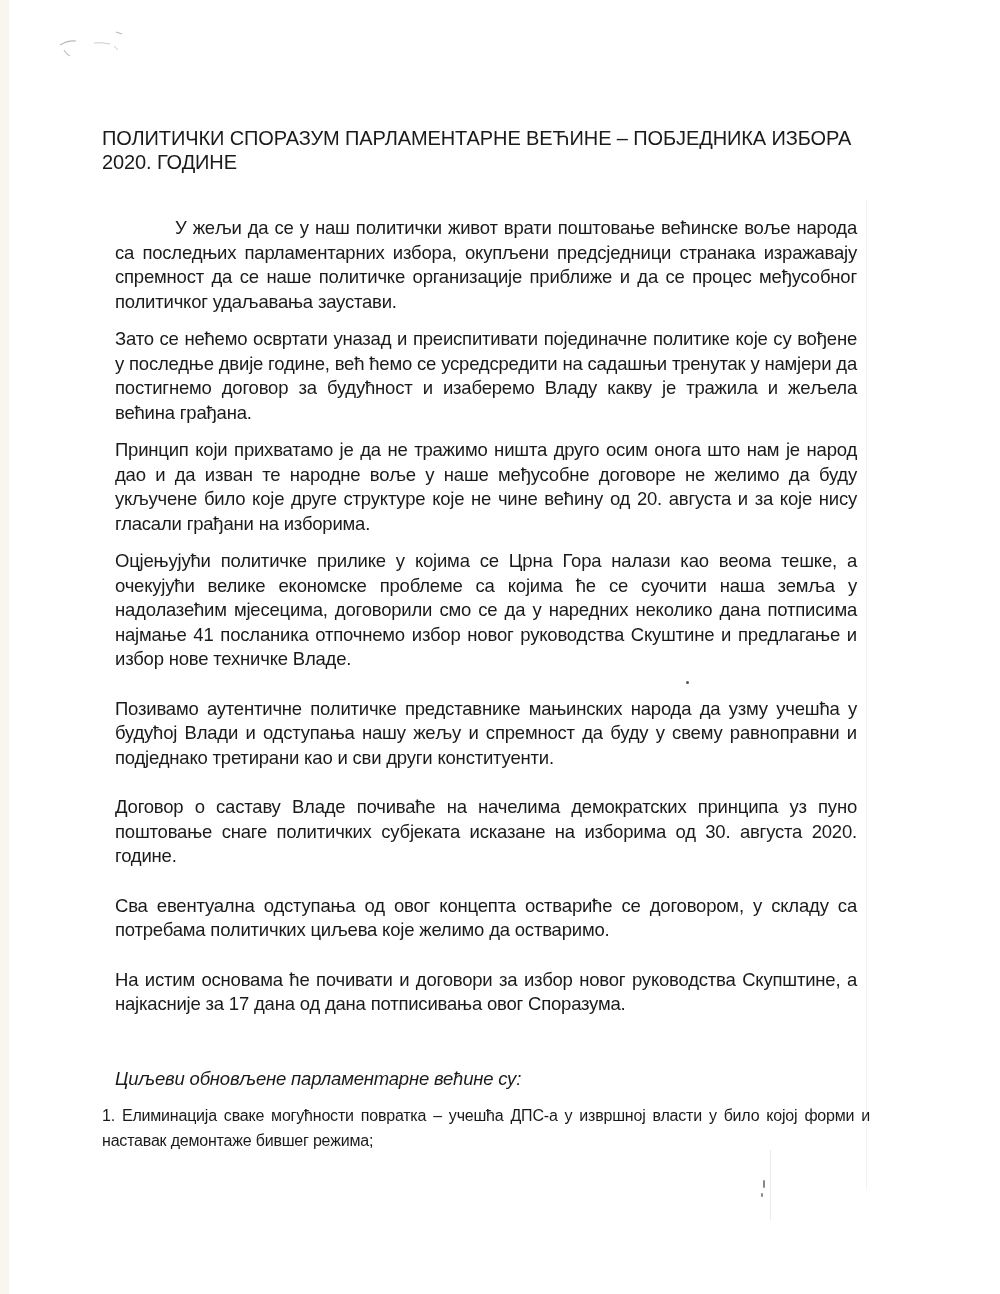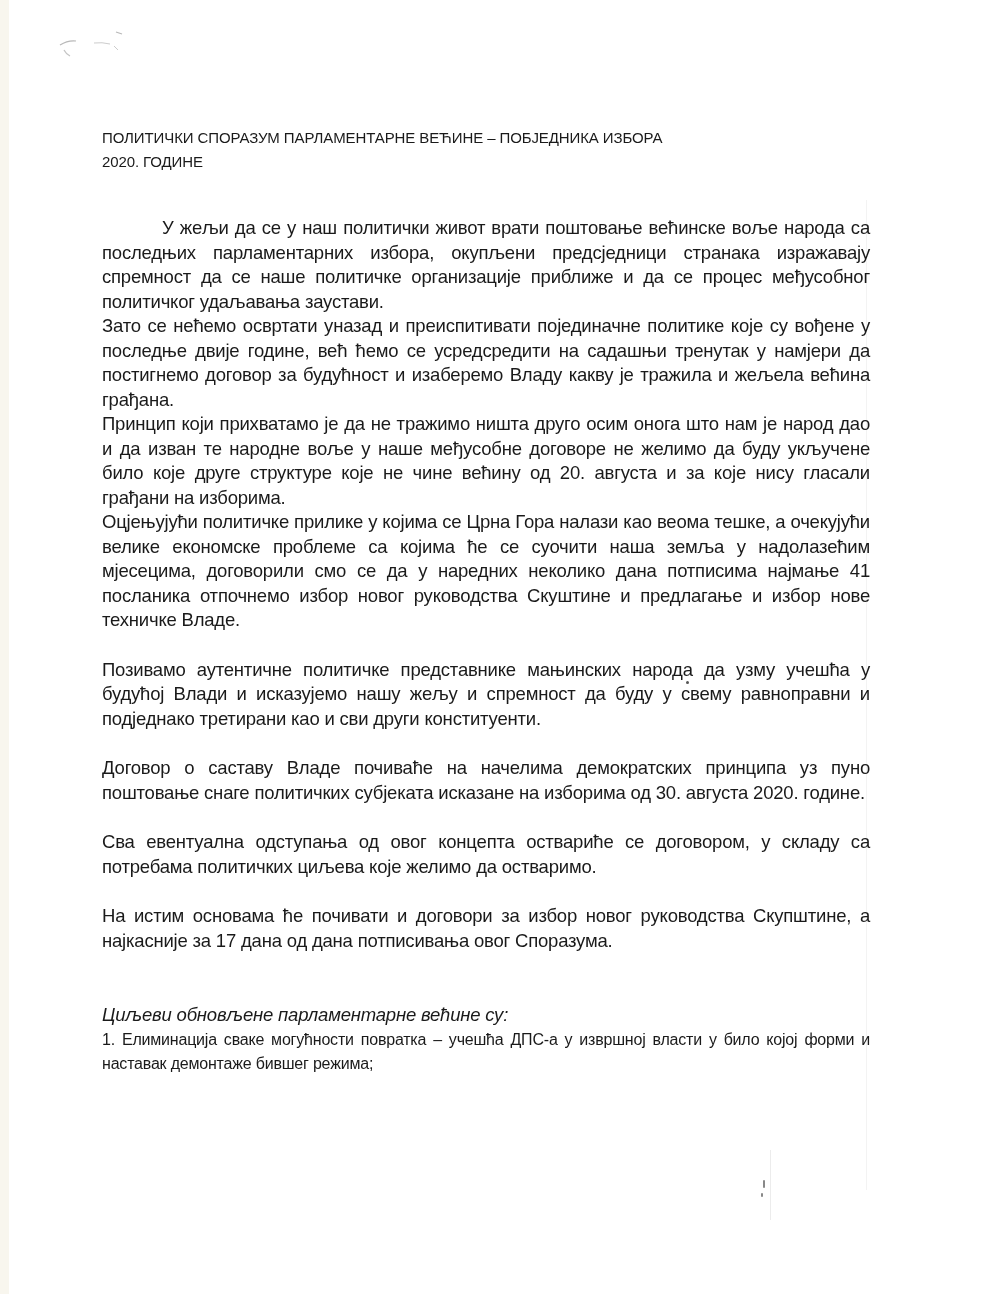--- a/index.html
+++ b/index.html
@@ -26,31 +26,31 @@
       left: 58px; top: 28px;
       width: 80px; height: 40px;
     }
     .page {
       position: absolute;
       left: 102px;
       top: 126px;
       width: 768px;
     }
     .title {
-      font-size: 15px;
+      font-size: 20px;
       line-height: 24px;
       letter-spacing: -0.1px;
       margin: 0;
       font-weight: normal;
       text-transform: uppercase;
     }
     .para {
       font-size: 18.5px;
       line-height: 24.5px;
-      margin: 0;
+      margin: 13px;
       text-align: justify;
       letter-spacing: -0.2px;
     }
     .indent { text-indent: 60px; }
     .block-1 { margin-top: 42px; }
     .gap-md { margin-top: 25px; }
     .gap-lg { margin-top: 50px; font-style: italic; }
     .gap-xl { margin-top: 56px; }
     .gap-sm { margin-top: 24px; }
     .list-item { font-size: 16px; line-height: 24.5px; margin: 0; text-align: justify; letter-spacing: -0.2px; }
@@ -89,21 +89,21 @@
   <h1 class="title">
     <span>ПОЛИТИЧКИ СПОРАЗУМ ПАРЛАМЕНТАРНЕ ВЕЋИНЕ – ПОБЈЕДНИКА ИЗБОРА</span><br>
     <span>2020. ГОДИНЕ</span>
   </h1>
 
   <p class="para indent block-1">У жељи да се у наш политички живот врати поштовање већинске воље народа са последњих парламентарних избора, окупљени предсједници странака изражавају спремност да се наше политичке организације приближе и да се процес међусобног политичког удаљавања заустави.</p>
   <p class="para">Зато се нећемо освртати уназад и преиспитивати појединачне политике које су вођене у последње двије године, већ ћемо се усредсредити на садашњи тренутак у намјери да постигнемо договор за будућност и изаберемо Владу какву је тражила и жељела већина грађана.</p>
   <p class="para">Принцип који прихватамо је да не тражимо ништа друго осим онога што нам је народ дао и да изван те народне воље у наше међусобне договоре не желимо да буду укључене било које друге структуре које не чине већину од 20. августа и за које нису гласали грађани на изборима.</p>
   <p class="para">Оцјењујући политичке прилике у којима се Црна Гора налази као веома тешке, а очекујући велике економске проблеме са којима ће се суочити наша земља у надолазећим мјесецима, договорили смо се да у наредних неколико дана потписима најмање 41 посланика отпочнемо избор новог руководства Скуштине и предлагање и избор нове техничке Владе.</p>
 
-  <p class="para gap-md">Позивамо аутентичне политичке представнике мањинских народа да узму учешћа у будућој Влади и исказујемо нашу жељу и спремност да буду у свему равноправни и подједнако третирани као и сви други конституенти.</p>
+  <p class="para gap-md">Позивамо аутентичне политичке представнике мањинских народа да узму учешћа у будућој Влади и одступања нашу жељу и спремност да буду у свему равноправни и подједнако третирани као и сви други конституенти.</p>
   <p class="para gap-md">Договор о саставу Владе почиваће на начелима демократских принципа уз пуно поштовање снаге политичких субјеката исказане на изборима од 30. августа 2020. године.</p>
   <p class="para gap-md">Сва евентуална одступања од овог концепта оствариће се договором, у складу са потребама политичких циљева које желимо да остваримо.</p>
   <p class="para gap-md">На истим основама ће почивати и договори за избор новог руководства Скупштине, а најкасније за 17 дана од дана потписивања овог Споразума.</p>
 
   <p class="para gap-lg">Циљеви обновљене парламентарне већине су:</p>
 
   <p class="list-item gap-xl">1. Елиминација сваке могућности повратка – учешћа ДПС-а у извршној власти у било којој форми и наставак демонтаже бившег режима;</p>
 </div>
 
 </body></html>

